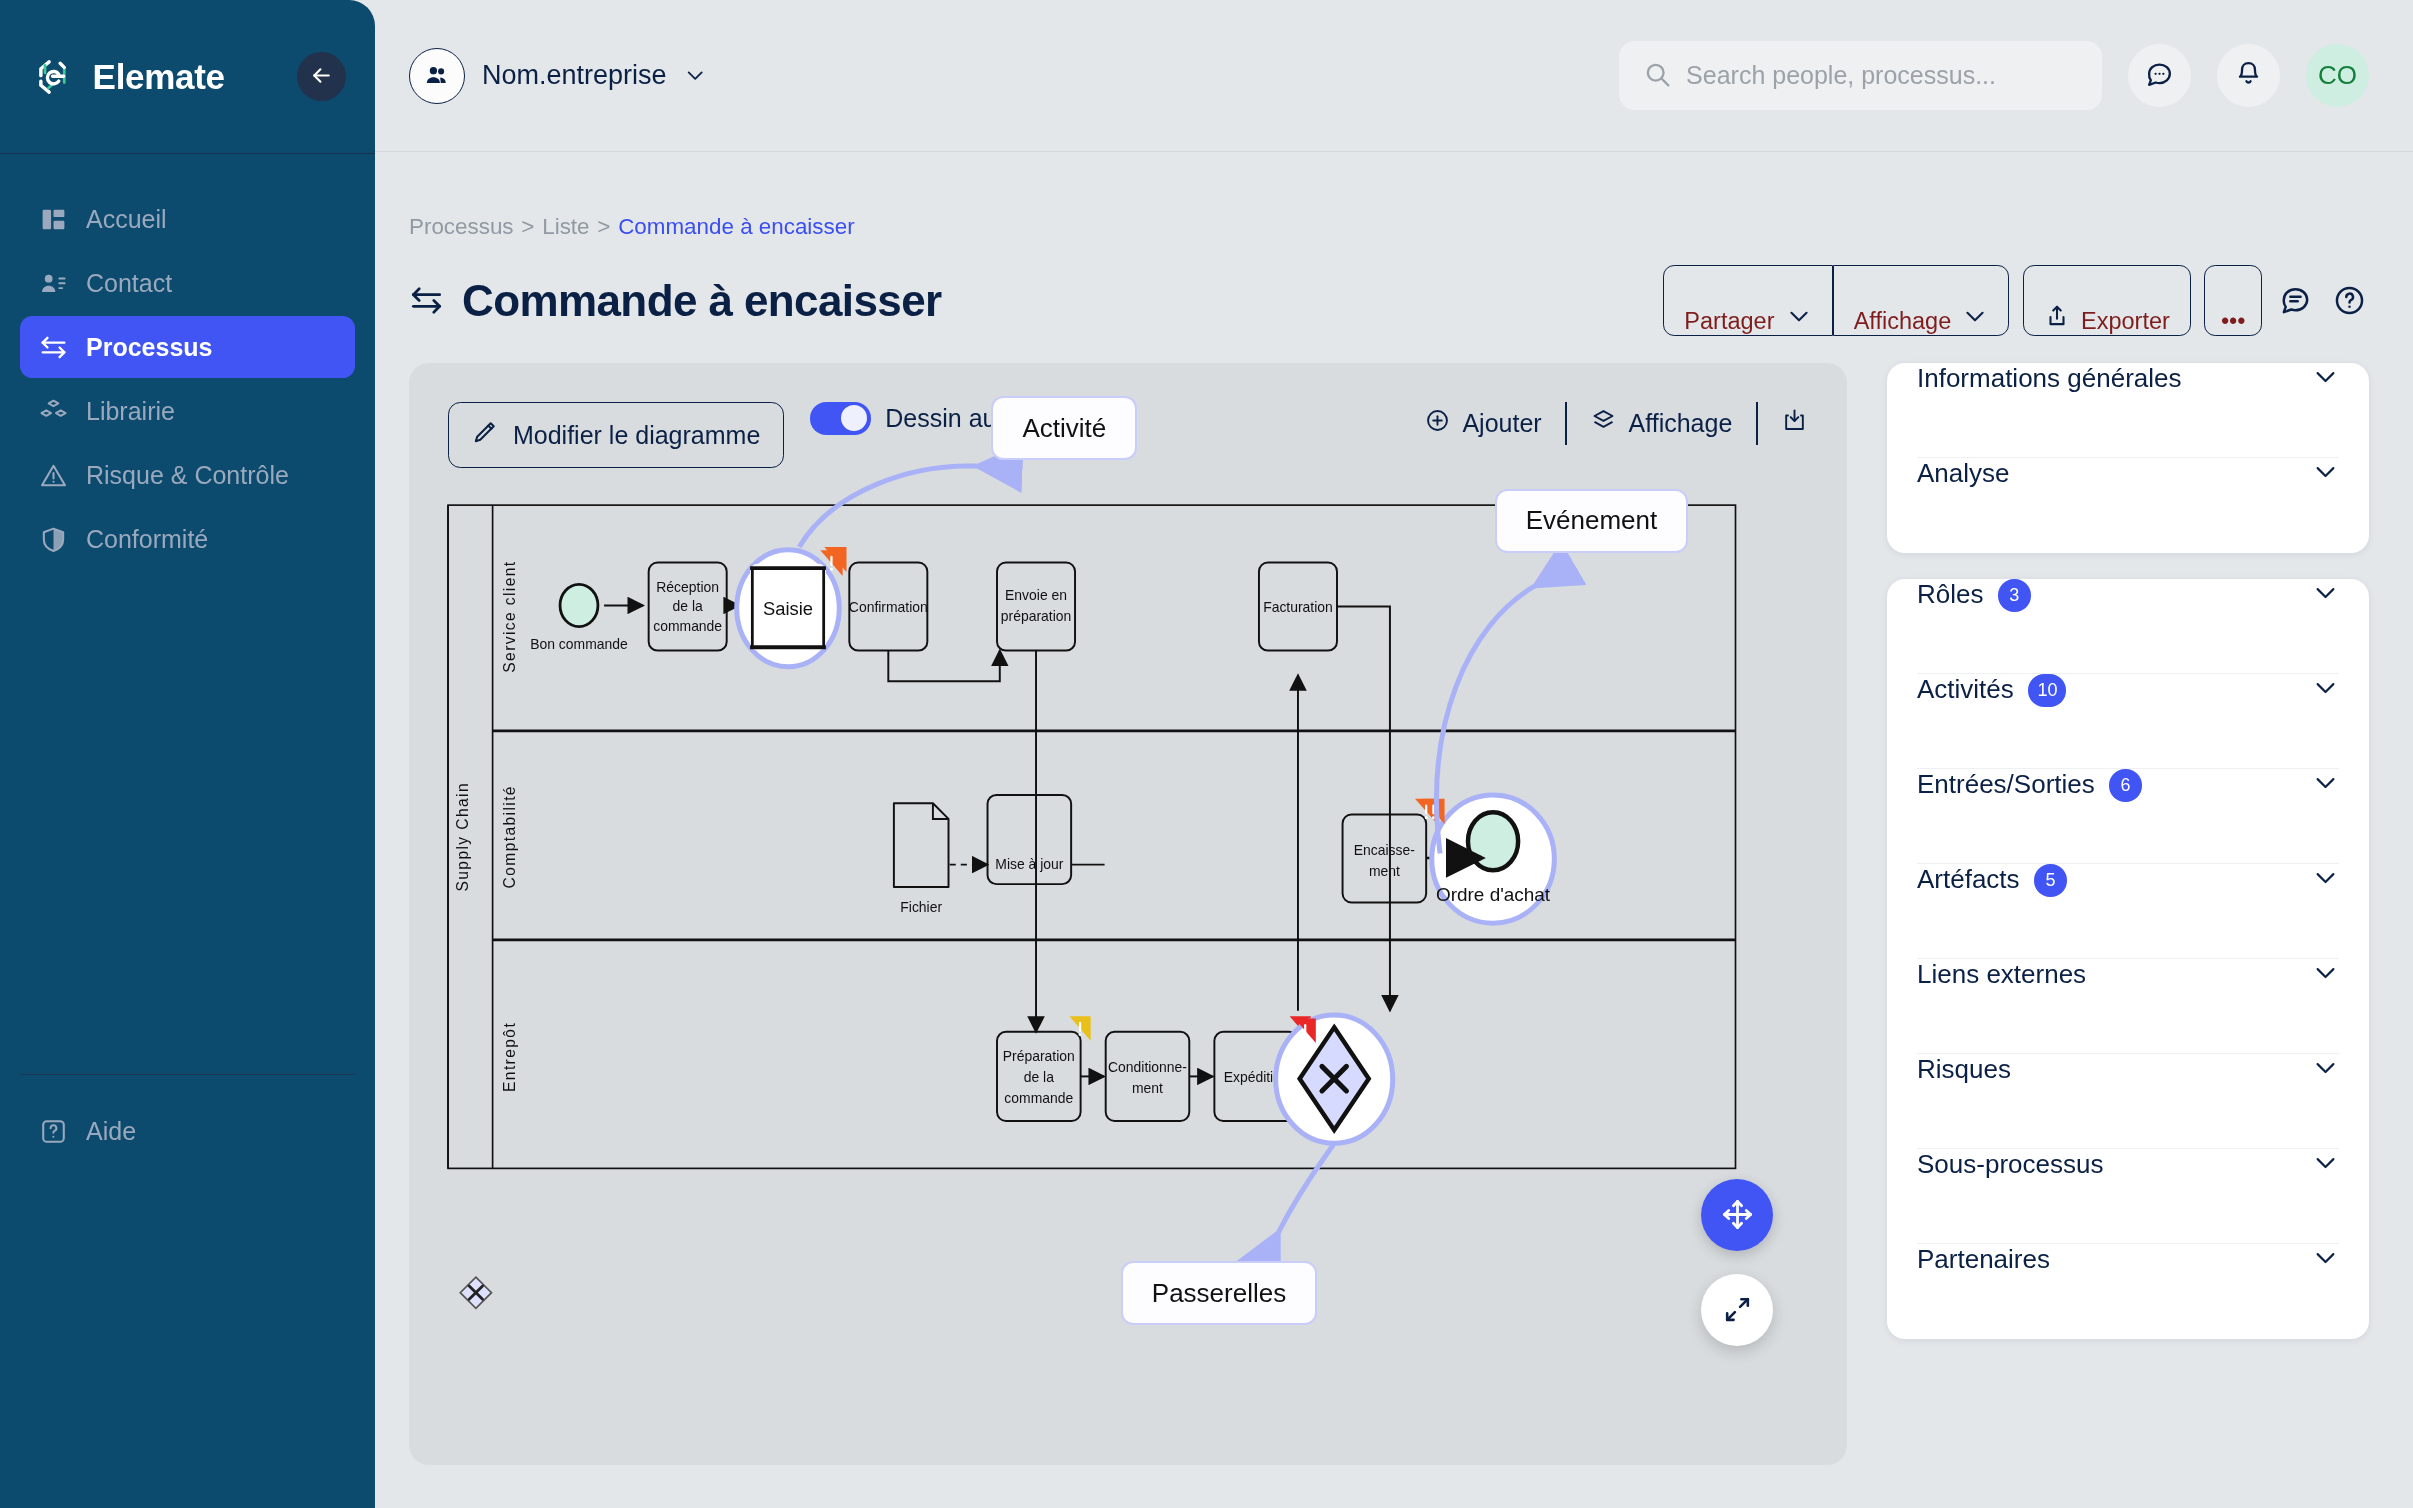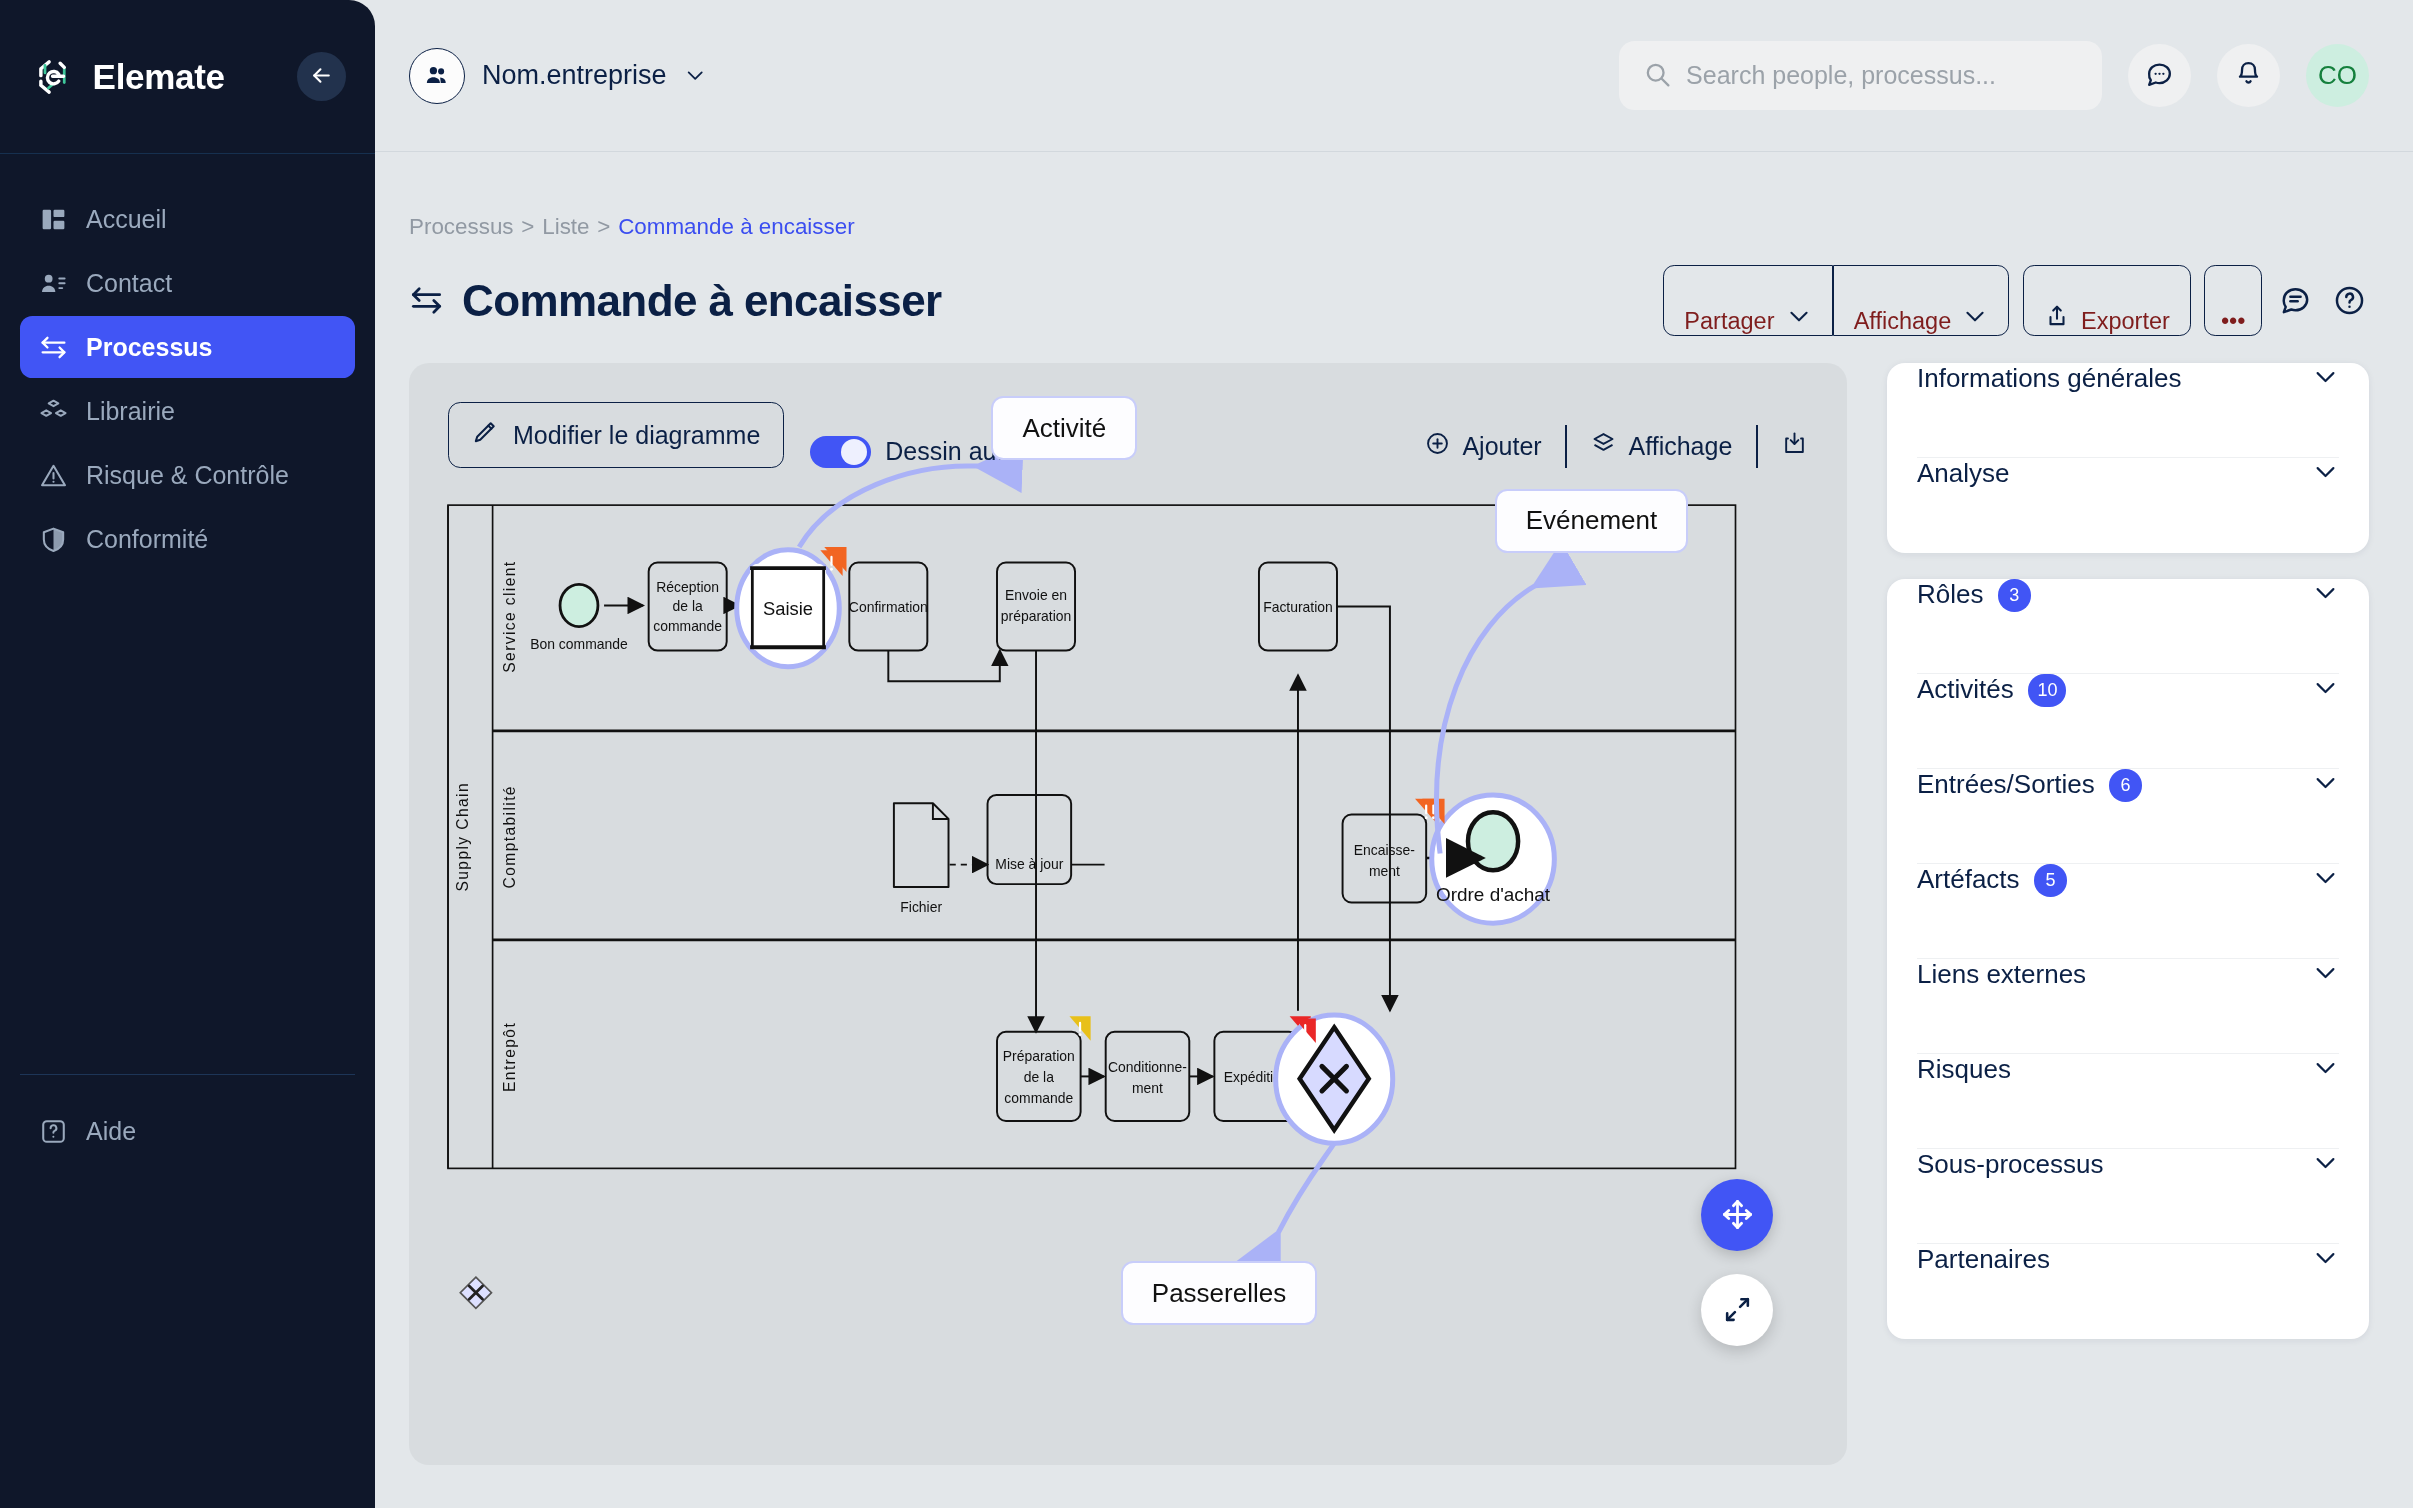--- a/index.html
+++ b/index.html
@@ -7,21 +7,21 @@
     width: 2413px; height: 1509px;
     font-family: "Liberation Sans", sans-serif;
     background: #e3e7ea;
     overflow: hidden;
   }
   body { display: flex; }
 
   
   .sidebar {
     width: 375px; height: 1509px;
-    background: #0f172a;
+    background: #0c4a6e;
     border-top-right-radius: 26px;
     display: flex; flex-direction: column;
     flex: 0 0 375px;
     position: relative;
   }
   .sidebar-head {
     height: 154px;
     display: flex; align-items: center;
     padding: 0 29px 0 34px;
     border-bottom: 1.1px solid #16304f;
@@ -121,21 +121,21 @@
 
   
   .workspace { margin-top: 27px; flex: 1; display: flex; gap: 40px; min-height: 0; padding-bottom: 44px; }
 
   .canvas-card {
     flex: 1; background: #d8dcdf; border-radius: 20px;
     position: relative; overflow: hidden; min-width: 0;
   }
   .canvas-toolbar {
     position: absolute; top: 39px; left: 39px; right: 39px;
-    display: flex; align-items: flex-end; gap: 26px; z-index: 6;
+    display: flex; align-items: flex-start; gap: 26px; z-index: 6;
   }
   .btn-edit {
     height: 66px; border: 1.7px solid #0b2045; border-radius: 12.3px;
     background: transparent; color: #0b2045; font-size: 25px;
     display: flex; align-items: center; gap: 14.6px; padding: 0 22.4px;
     cursor: pointer; font-family: inherit;
   }
   .btn-edit svg { width: 27px; height: 27px; }
   .toggle-wrap { display: flex; align-items: center; gap: 14.6px; cursor: pointer; }
   .toggle { width: 61px; height: 32.5px; border-radius: 16.2px; background: #4155f5; position: relative; }

